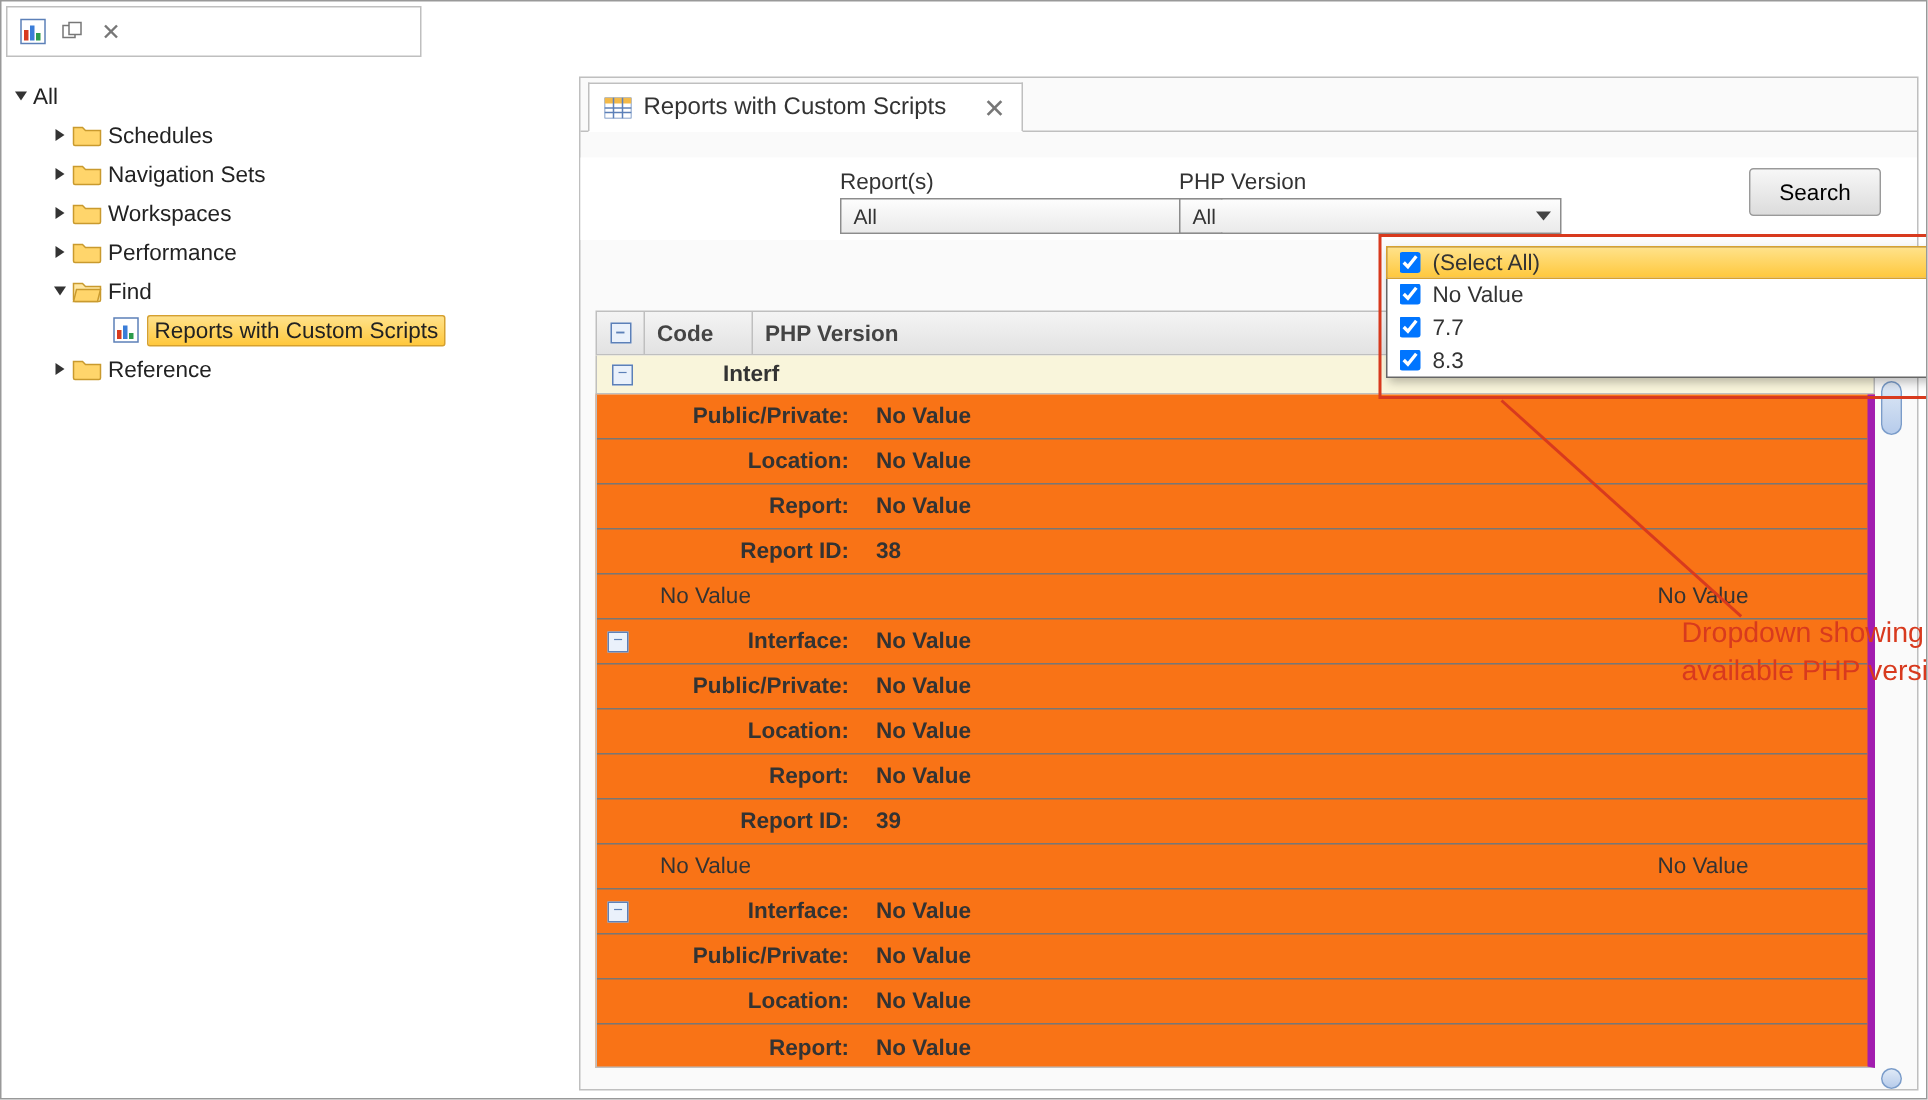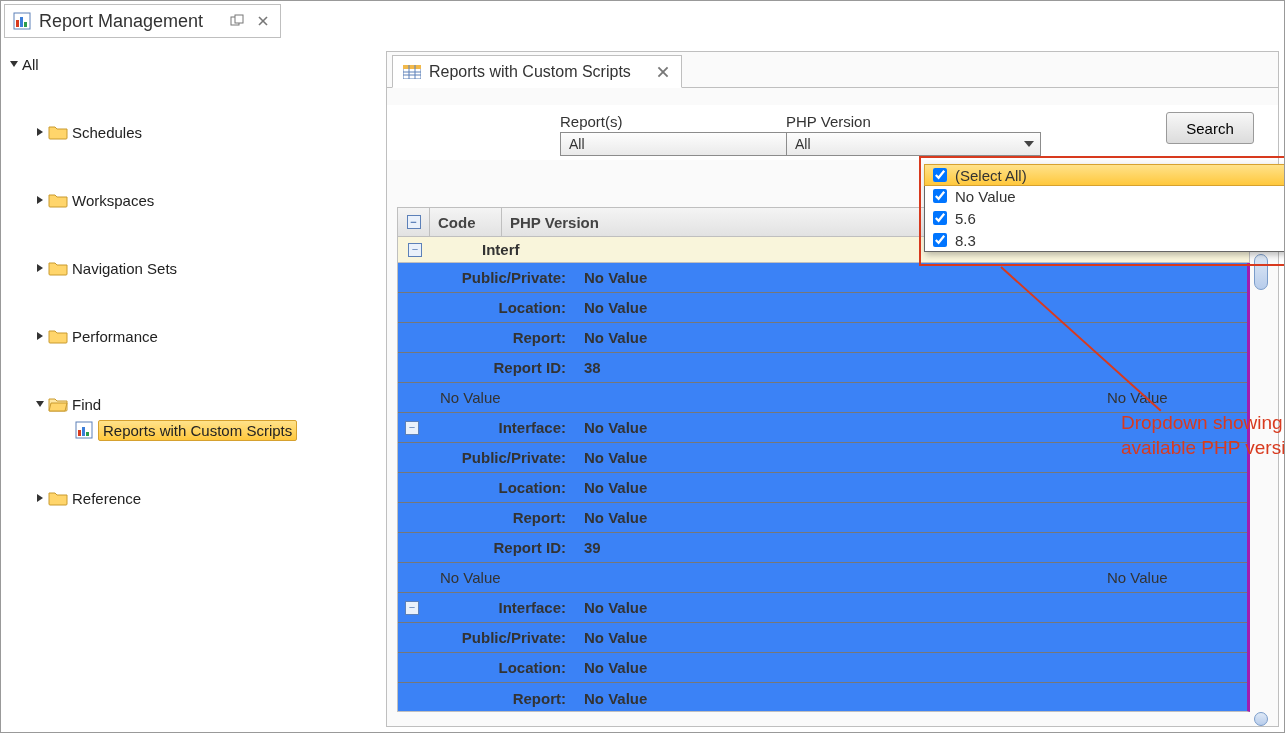--- a/index.html
+++ b/index.html
@@ -16,21 +16,21 @@
 .sidebar { position: absolute; top: 50px; left: 5px; width: 375px; height: 670px; background: #fff; }
 .tree { font-size: 15px; color: #222; }
 .tree-row { display: flex; align-items: center; height: 26px; padding-left: 4px; white-space: nowrap; }
 .tree-row .arrow { width: 16px; height: 16px; display: inline-flex; align-items: center; justify-content: center; cursor: pointer; }
 .tree-row .arrow svg { width: 10px; height: 10px; }
 .tree-row .spacer { display: inline-block; width: 16px; }
 .tree-row .folder { width: 20px; height: 18px; margin-right: 4px; }
 .tree-row .reporticon { width: 20px; height: 18px; margin-right: 4px; }
 .tree-row .label {}
 .tree .lvl1 { padding-left: 0; }
-.tree .lvl2 { padding-left: 26px; margin-top: 42px; }
+.tree .lvl2 { padding-left: 26px; }
 .tree .lvl3 { padding-left: 52px; }
 .selected .label { background: linear-gradient(#ffe28a,#ffc83d); border: 1px solid #d6a12f; padding: 1px 4px; border-radius: 2px; }
 
 
 .main { position: absolute; top: 50px; left: 385px; right: 5px; bottom: 5px; border: 1px solid #bfbfbf; background: #fafafa; }
 .inner-tabbar { position: absolute; top: 0; left: 0; right: 0; height: 36px; }
 .inner-tab { position: absolute; top: 3px; left: 5px; width: 290px; height: 33px; border: 1px solid #bfbfbf; border-bottom: 1px solid #fff; background: #fff; display: flex; align-items: center; gap: 8px; padding: 0 10px; z-index: 2; }
 .inner-tab .tabicon { width: 18px; height: 14px; }
 .inner-tab .tabtitle { font-size: 16px; color: #333; flex: 1; }
 .inner-tab .closeicon { width: 16px; height: 16px; cursor: pointer; display: inline-flex; align-items: center; justify-content: center; }
@@ -53,21 +53,21 @@
 .seg-php { flex: 1; }
 
 .grid-head .toggle-box { width: 14px; height: 14px; border: 1px solid #5c80b8; background: #eaf1fb; display: inline-flex; align-items: center; justify-content: center; font-size: 11px; color: #5c80b8; line-height: 1; cursor: pointer; }
 
 
 .subhead { position: absolute; top: 185px; left: 10px; right: 28px; height: 26px; background: #f9f5db; border-left: 1px solid #bfbfbf; border-right: 1px solid #bfbfbf; border-bottom: 1px solid #bfbfbf; display: flex; align-items: center; padding-left: 10px; }
 .subhead .toggle-box { width: 14px; height: 14px; border: 1px solid #5c80b8; background: #eaf1fb; display: inline-flex; align-items: center; justify-content: center; font-size: 11px; color: #5c80b8; line-height: 1; cursor: pointer; margin-right: 60px; }
 .subhead .lbl { font-weight: 700; font-size: 15px; }
 
 
-.gridbody { position: absolute; top: 211px; left: 10px; right: 28px; bottom: 14px; background: #3b82f6; border-left: 1px solid #bfbfbf; border-right: 3px solid #a21caf; border-bottom: 1px solid #bfbfbf; overflow: hidden; }
+.gridbody { position: absolute; top: 211px; left: 10px; right: 28px; bottom: 14px; background: #f97316; border-left: 1px solid #bfbfbf; border-right: 5px solid #a21caf; border-bottom: 1px solid #bfbfbf; overflow: hidden; }
 .kvrow { height: 30px; display: flex; align-items: center; border-bottom: 1px solid #777; }
 .kvrow .tboxcell { width: 28px; display: flex; justify-content: center; }
 .kvrow .key { width: 148px; text-align: right; font-weight: 700; font-size: 15px; padding-right: 8px; }
 .kvrow .val { font-weight: 700; font-size: 15px; padding-left: 10px; }
 .seprow { height: 30px; display: flex; align-items: center; border-bottom: 1px solid #777; position: relative; }
 .seprow .l { flex: 1; padding-left: 42px; font-size: 15px; color: #333; }
 .seprow .r { width: 140px; text-align: left; font-size: 15px; color: #333; }
 
 .tbox { width: 14px; height: 14px; border: 1px solid #5c80b8; background: #eaf1fb; display: inline-flex; align-items: center; justify-content: center; font-size: 11px; color: #5c80b8; line-height: 1; cursor: pointer; }
 
@@ -92,21 +92,20 @@
 
 <div class="sidebar-tab">
   <span class="icon-rm">
     <svg viewBox="0 0 18 18">
         <rect x="1" y="1" width="16" height="16" fill="#fff" stroke="#5c80b8"></rect>
         <rect x="3" y="8" width="3" height="7" fill="#d83a1e"></rect>
         <rect x="7" y="5" width="3" height="10" fill="#3b7dd8"></rect>
         <rect x="11" y="10" width="3" height="5" fill="#2c9c4b"></rect>
       </svg>
   </span>
-  <span class="title">Report Management</span>
   <span class="winbtn">
     <svg viewBox="0 0 14 14">
         <rect x="1" y="3" width="8" height="8" fill="none" stroke="#777"></rect>
         <rect x="5" y="1" width="8" height="8" fill="#fff" stroke="#777"></rect>
       </svg>
   </span>
   <span class="winbtn">
     <svg viewBox="0 0 14 14">
         <line x1="3" y1="3" x2="11" y2="11" stroke="#777" stroke-width="1.6"></line>
         <line x1="11" y1="3" x2="3" y2="11" stroke="#777" stroke-width="1.6"></line>
@@ -138,32 +137,32 @@
     </div>
     <div class="tree-row lvl2">
       <span class="arrow">
           <svg viewBox="0 0 10 10">
             <polygon points="2,1 8,5 2,9" fill="#333"></polygon>
           </svg>
         </span>
       <span class="folder"><svg viewBox="0 0 20 18">
             <path d="M1 4h6l2 2h10v9a1 1 0 0 1-1 1H2a1 1 0 0 1-1-1z" fill="#ffd56b" stroke="#c99a2e"></path>
           </svg></span>
+      <span class="label">Navigation Sets</span>
+    </div>
+    <div class="tree-row lvl2">
+      <span class="arrow">
+          <svg viewBox="0 0 10 10">
+            <polygon points="2,1 8,5 2,9" fill="#333"></polygon>
+          </svg>
+        </span>
+      <span class="folder"><svg viewBox="0 0 20 18">
+            <path d="M1 4h6l2 2h10v9a1 1 0 0 1-1 1H2a1 1 0 0 1-1-1z" fill="#ffd56b" stroke="#c99a2e"></path>
+          </svg></span>
       <span class="label">Workspaces</span>
-    </div>
-    <div class="tree-row lvl2">
-      <span class="arrow">
-          <svg viewBox="0 0 10 10">
-            <polygon points="2,1 8,5 2,9" fill="#333"></polygon>
-          </svg>
-        </span>
-      <span class="folder"><svg viewBox="0 0 20 18">
-            <path d="M1 4h6l2 2h10v9a1 1 0 0 1-1 1H2a1 1 0 0 1-1-1z" fill="#ffd56b" stroke="#c99a2e"></path>
-          </svg></span>
-      <span class="label">Navigation Sets</span>
     </div>
     <div class="tree-row lvl2">
       <span class="arrow">
           <svg viewBox="0 0 10 10">
             <polygon points="2,1 8,5 2,9" fill="#333"></polygon>
           </svg>
         </span>
       <span class="folder"><svg viewBox="0 0 20 18">
             <path d="M1 4h6l2 2h10v9a1 1 0 0 1-1 1H2a1 1 0 0 1-1-1z" fill="#ffd56b" stroke="#c99a2e"></path>
           </svg></span>
@@ -359,21 +358,21 @@
   <div class="dd-row hl">
       <input type="checkbox" checked="" style="">
       <span>(Select All)</span>
     </div>
   <div class="dd-row">
       <input type="checkbox" checked="" style="">
       <span>No Value</span>
     </div>
   <div class="dd-row">
       <input type="checkbox" checked="" style="">
-      <span>5.6</span>
+      <span>7.7</span>
     </div>
   <div class="dd-row">
       <input type="checkbox" checked="" style="">
       <span>8.3</span>
     </div>
 </div>
 
 <div class="anno-box" style="left:918px; top:155px; width:516px; height:110px;"></div>
 <div class="anno-line" style="left:1000px; top:265px; width:215px; transform:rotate(42deg);"></div>
 <div class="anno-text" style="left:1120px; top:410px; width:260px;">Dropdown showing the available PHP versions</div>

